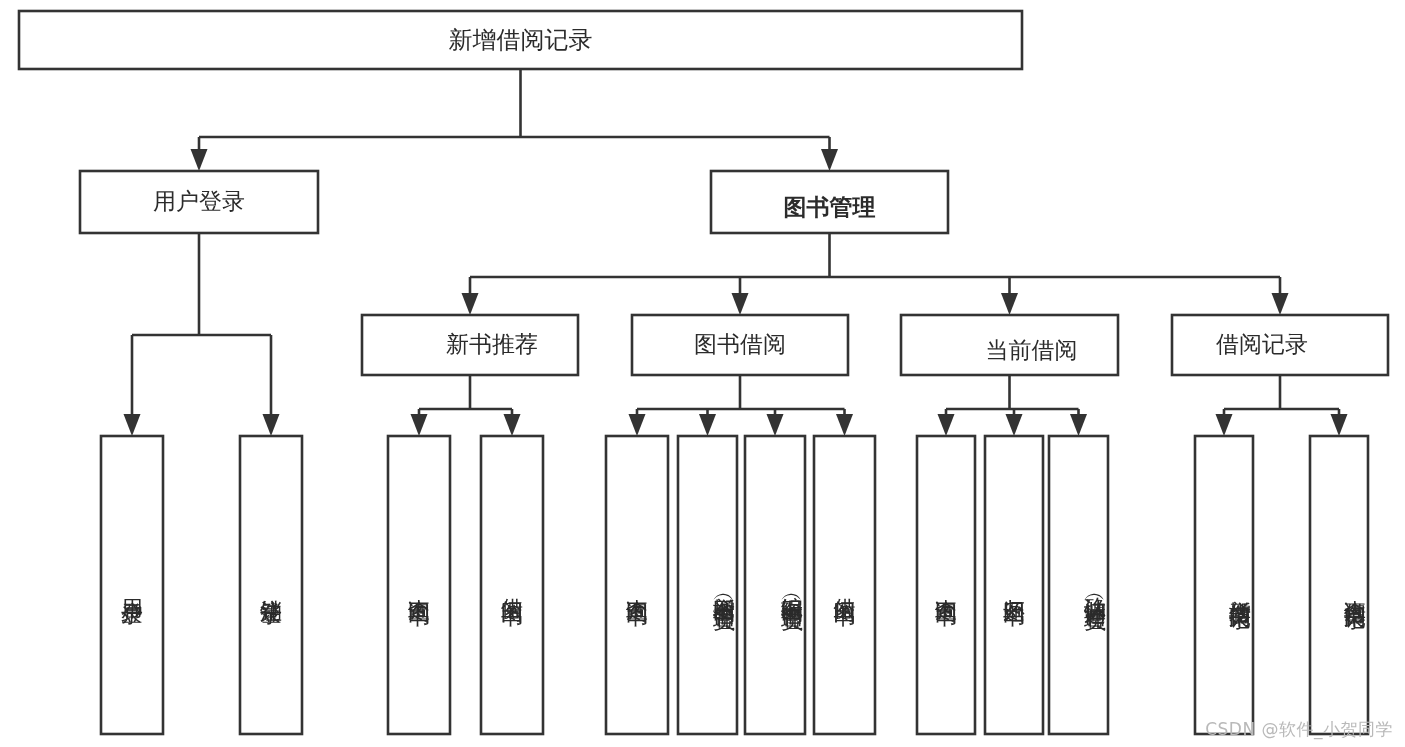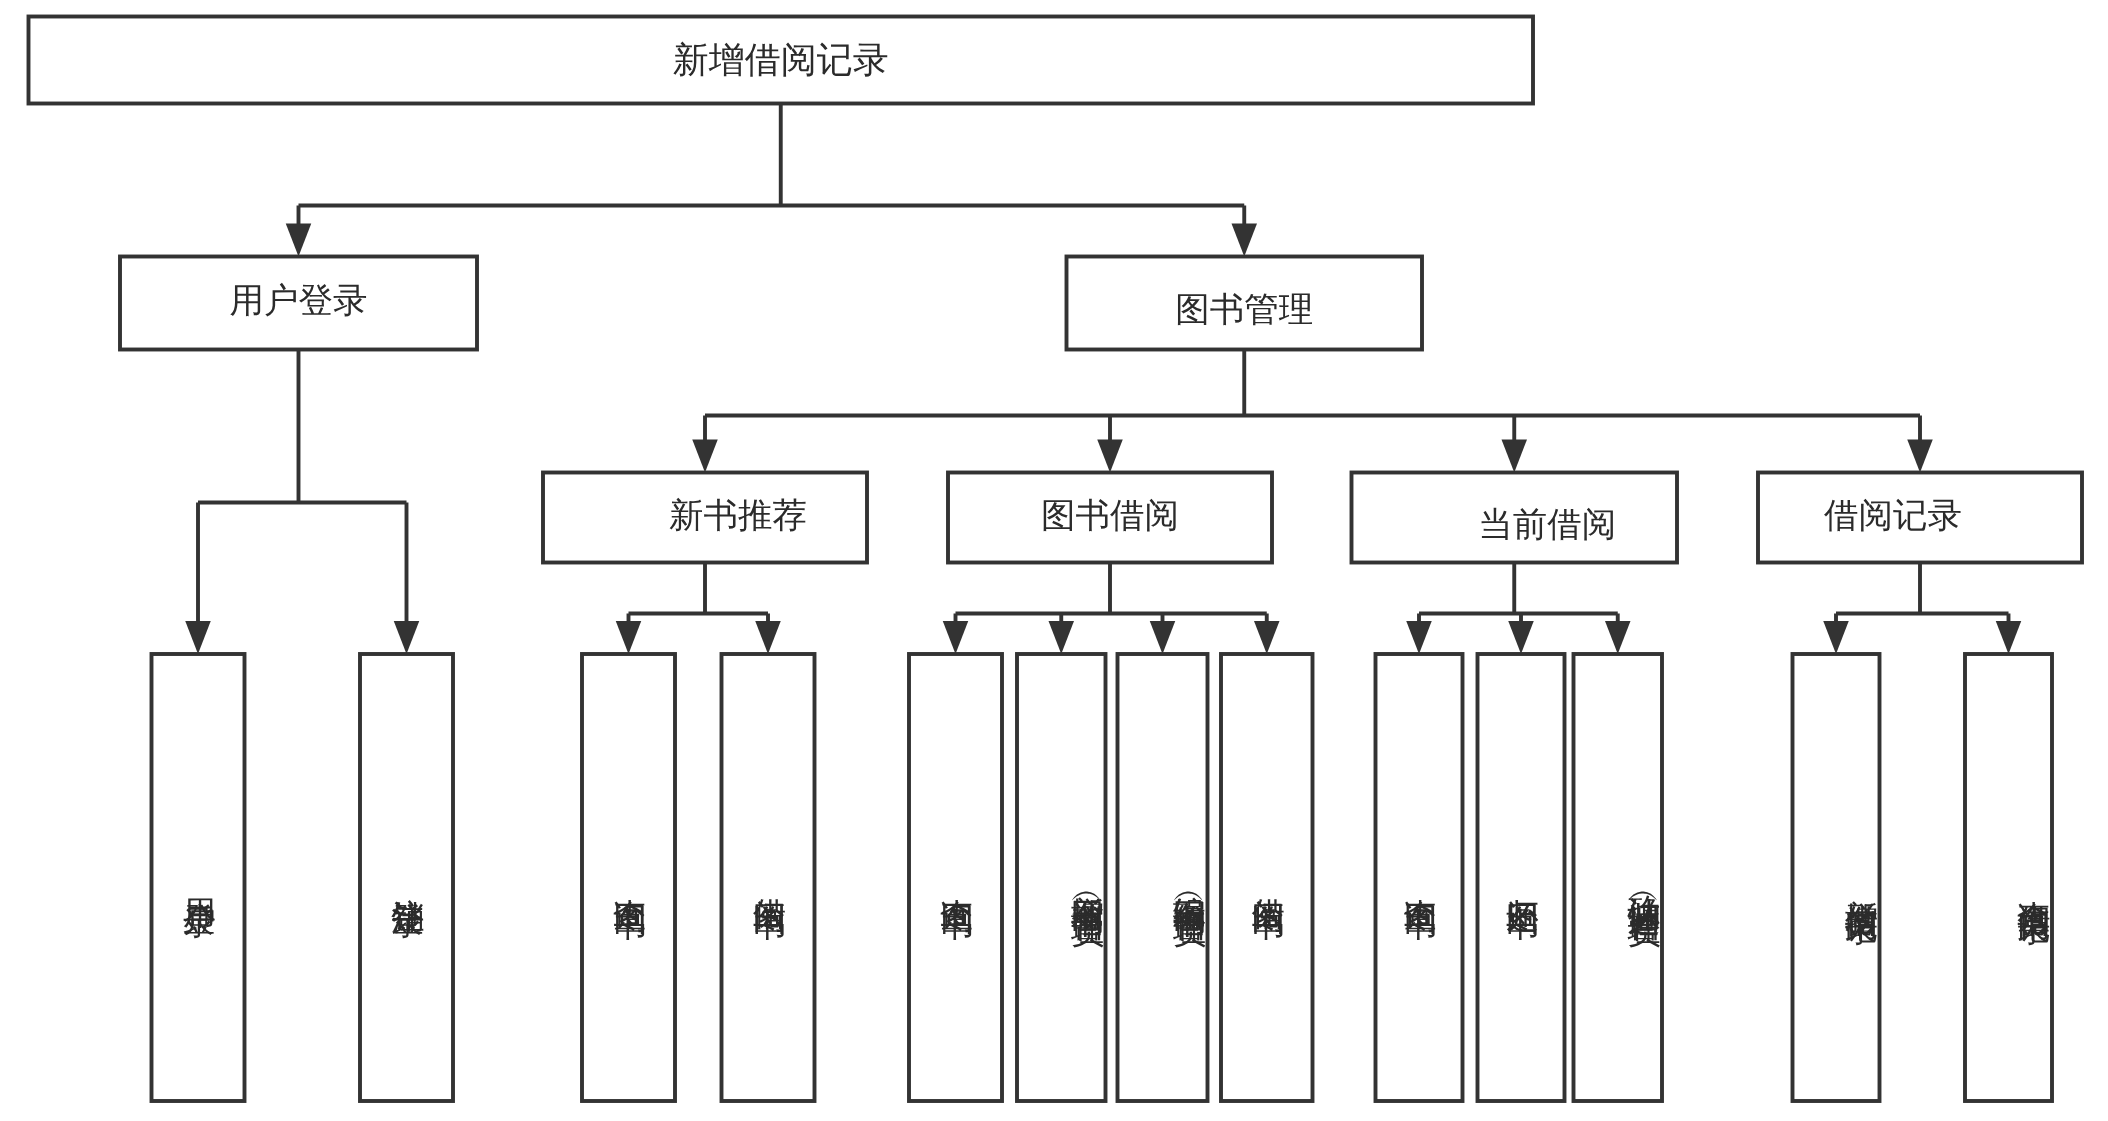--- a/index.html
+++ b/index.html
@@ -162,32 +162,33 @@
       <rect class="node-box" x="814" y="436" width="61" height="298"></rect>
       <rect class="node-box" x="917" y="436" width="58" height="298"></rect>
       <rect class="node-box" x="985" y="436" width="58" height="298"></rect>
       <rect class="node-box" x="1049" y="436" width="59" height="298"></rect>
       <rect class="node-box" x="1195" y="436" width="58" height="298"></rect>
       <rect class="node-box" x="1310" y="436" width="58" height="298"></rect>
     </svg>
   <div id="label-layer">
       <div class="node-label horizontal root" style="left: 19px; top: 11px; width: 1003px; height: 58px;">新增借阅记录</div>
       <div class="node-label horizontal" style="left: 80px; top: 171px; width: 238px; height: 62px;">用户登录</div>
-      <div class="node-label horizontal" style="left: 711px; top: 171px; width: 237px; height: 74px;">图书管理</div>
+      <div class="node-label horizontal" style="left: 711px; top: 171px; width: 237px; height: 74px; font-weight: bold;">图书管理</div>
       <div class="node-label horizontal" style="left: 362px; top: 315px; width: 260px; height: 60px;">新书推荐</div>
       <div class="node-label horizontal" style="left: 632px; top: 315px; width: 216px; height: 60px;">图书借阅</div>
       <div class="node-label horizontal" style="left: 901px; top: 315px; width: 217px; height: 72px; padding-left: 44px;">当前借阅</div>
       <div class="node-label horizontal" style="left: 1172px; top: 315px; width: 180px; height: 60px;">借阅记录</div>
       <div class="node-label vertical centered" style="left: 101px; top: 436px; width: 62px; height: 298px;">用户登录</div>
       <div class="node-label vertical centered" style="left: 240px; top: 436px; width: 62px; height: 298px;">注销登录</div>
       <div class="node-label vertical centered" style="left: 388px; top: 436px; width: 62px; height: 298px;">查询图书</div>
       <div class="node-label vertical centered" style="left: 481px; top: 436px; width: 62px; height: 298px;">借阅图书</div>
       <div class="node-label vertical centered" style="left: 606px; top: 436px; width: 62px; height: 298px;">查询图书</div>
       <div class="node-label vertical" style="left: 678px; top: 436px; width: 59px; height: 298px;">新增图书（管理员）</div>
       <div class="node-label vertical" style="left: 745px; top: 436px; width: 60px; height: 298px;">编辑图书（管理员）</div>
       <div class="node-label vertical centered" style="left: 814px; top: 436px; width: 61px; height: 298px;">借阅图书</div>
       <div class="node-label vertical centered" style="left: 917px; top: 436px; width: 58px; height: 298px;">查询图书</div>
       <div class="node-label vertical centered" style="left: 985px; top: 436px; width: 58px; height: 298px;">归还图书</div>
       <div class="node-label vertical" style="left: 1049px; top: 436px; width: 59px; height: 298px;">确认归还（管理员）</div>
       <div class="node-label vertical" style="left: 1195px; top: 436px; width: 58px; height: 298px;">新增借阅记录</div>
       <div class="node-label vertical" style="left: 1310px; top: 436px; width: 58px; height: 298px;">查询借阅记录</div>
     </div>
+  <div class="watermark">CSDN @软件_小贺同学</div>
 </div>
 
 </body></html>

